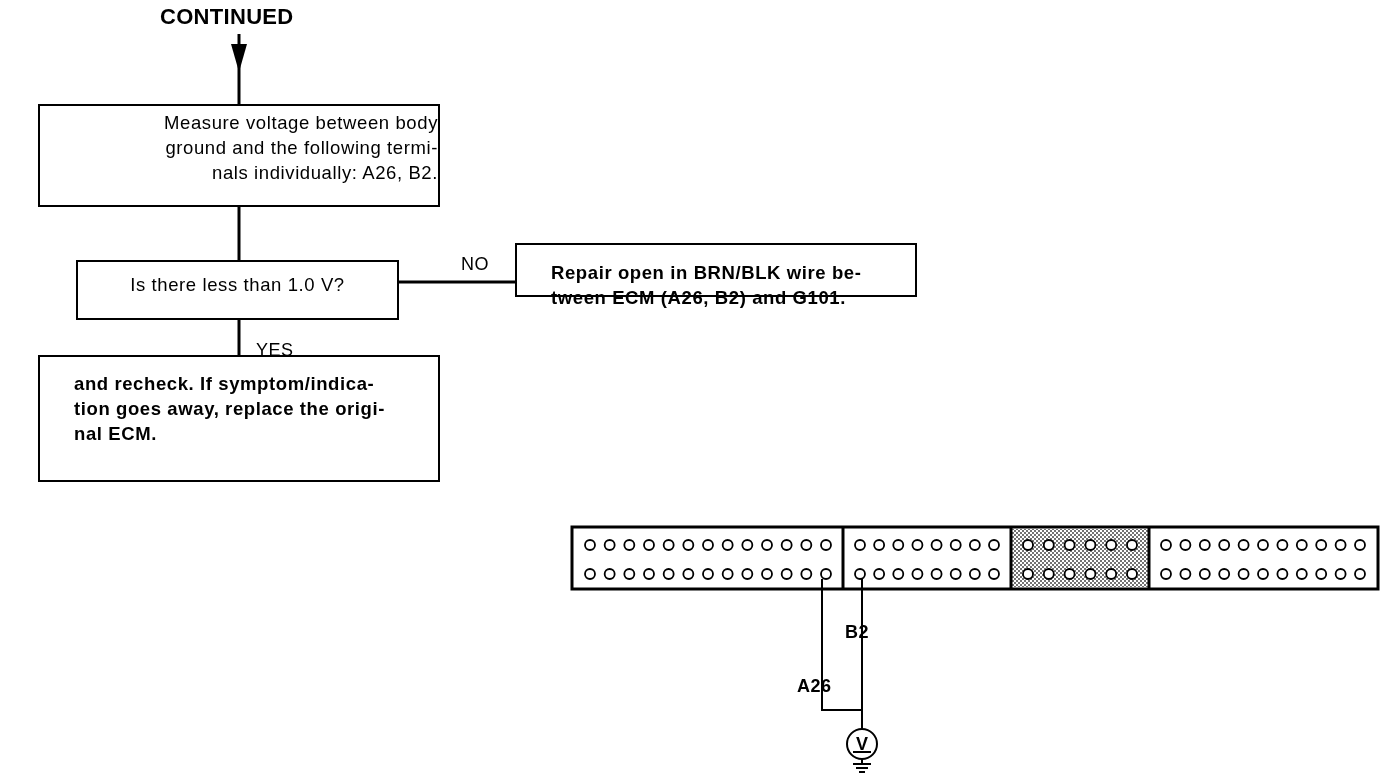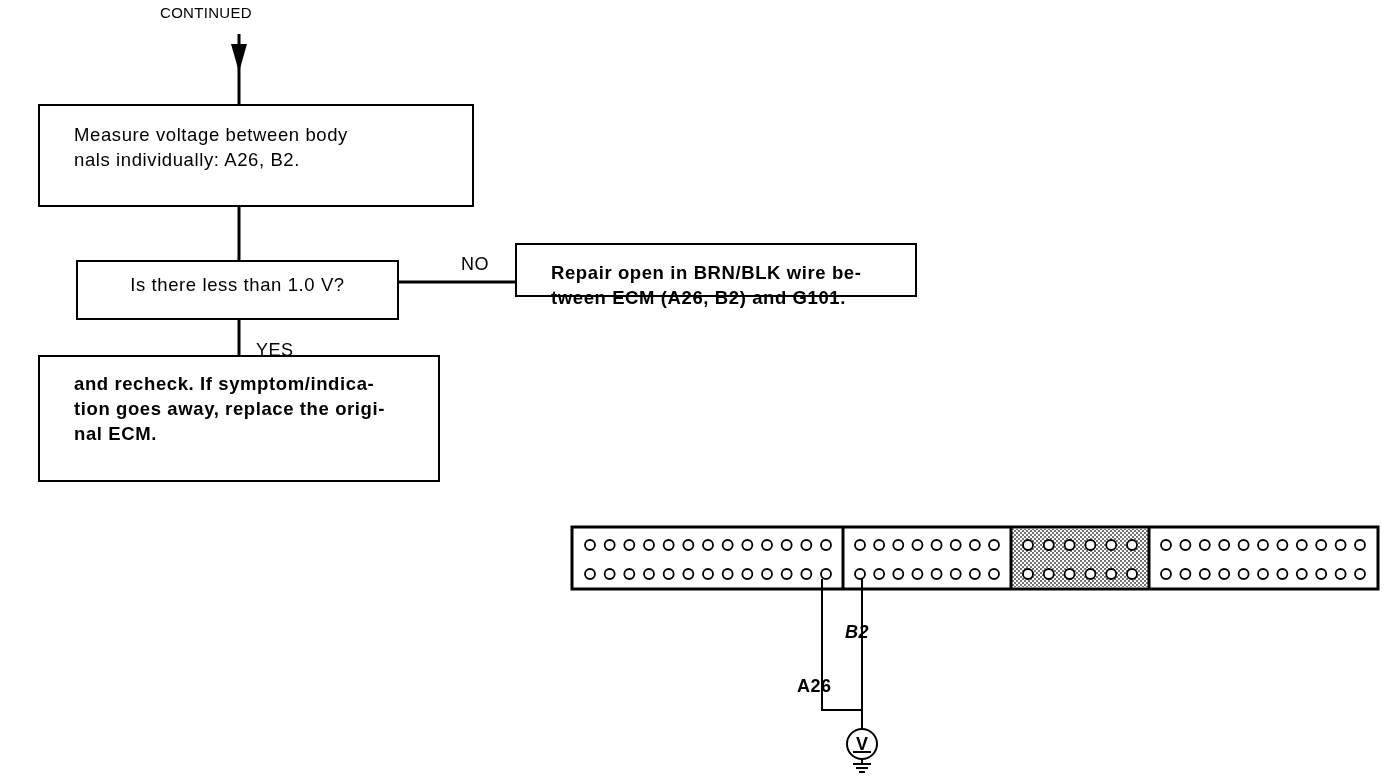--- a/index.html
+++ b/index.html
@@ -1,18 +1,18 @@
 <!DOCTYPE html>
 <html><head>
 <meta charset="utf-8">
 <style>
   html, body { margin: 0; padding: 0; background: #ffffff; }
   body { width: 1392px; height: 782px; position: relative; overflow: hidden; font-family: "Liberation Sans", sans-serif; color: #000; }
   .abs { position: absolute; }
-  .title { left: 160px; top: 4px; font-size: 15px; font-weight: normal; letter-spacing: 0.3px; }
+  .title { left: 160px; top: 4px; font-size: 22px; font-weight: bold; letter-spacing: 0.3px; }
   .box { position: absolute; border: 2.5px solid #000; box-sizing: border-box; background: #fff; }
   .box-text { font-size: 18.5px; line-height: 25px; letter-spacing: 0.6px; }
   .bold { font-weight: bold; }
   .label { position: absolute; font-size: 18px; letter-spacing: 0.5px; }
   .wirelabel { position: absolute; font-size: 18px; font-weight: bold; letter-spacing: 0.5px; }
   svg.lines { position: absolute; left: 0; top: 0; }
 </style>
 </head>
 <body>
 
@@ -125,22 +125,23 @@
 
   <circle cx="862" cy="744" r="15" fill="#fff" stroke="#000" stroke-width="2"></circle>
   <line x1="853" y1="752" x2="871" y2="752" stroke="#000" stroke-width="2"></line>
   <line x1="862" y1="759" x2="862" y2="764" stroke="#000" stroke-width="2"></line>
   <line x1="853" y1="764" x2="871" y2="764" stroke="#000" stroke-width="2"></line>
   <line x1="856" y1="768" x2="868" y2="768" stroke="#000" stroke-width="2"></line>
   <line x1="859" y1="772" x2="865" y2="772" stroke="#000" stroke-width="2"></line>
   <text x="862" y="750" text-anchor="middle" font-family="Liberation Sans, sans-serif" font-size="18" font-weight="bold">V</text>
 </svg>
 
-<div class="box" style="left:38px; top:104px; width:436px; height:103px; padding:16px 0 0 34px;">
+<div class="box" style="left:38px; top:104px; width:402px; height:103px; padding:4px 0 0 34px;text-align:right;">
   <div class="box-text">Measure voltage between body</div>
+  <div class="box-text">ground and the following termi-</div>
   <div class="box-text">nals individually: A26, B2.</div>
 </div>
 
 <div class="box" style="left:76px; top:260px; width:323px; height:60px; text-align:center; padding-top:10px;">
   <span class="box-text">Is there less than 1.0 V?</span>
 </div>
 
 <div class="label" style="left:461px; top:254px;">NO</div>
 <div class="label" style="left:256px; top:340px;">YES</div>
 
@@ -148,14 +149,14 @@
   <div class="box-text bold">Repair open in BRN/BLK wire be-</div>
   <div class="box-text bold">tween ECM (A26, B2) and G101.</div>
 </div>
 
 <div class="box" style="left:38px; top:355px; width:402px; height:127px; padding:14px 0 0 34px;">
   <div class="box-text bold">and recheck. If symptom/indica-</div>
   <div class="box-text bold">tion goes away, replace the origi-</div>
   <div class="box-text bold">nal ECM.</div>
 </div>
 
-<div class="wirelabel" style="left:845px; top:622px;font-style:italic;">B2</div>
+<div class="wirelabel" style="left:845px; top:622px;">B2</div>
 <div class="wirelabel" style="left:797px; top:676px;text-align:right;">A26</div>
 
 </body></html>

